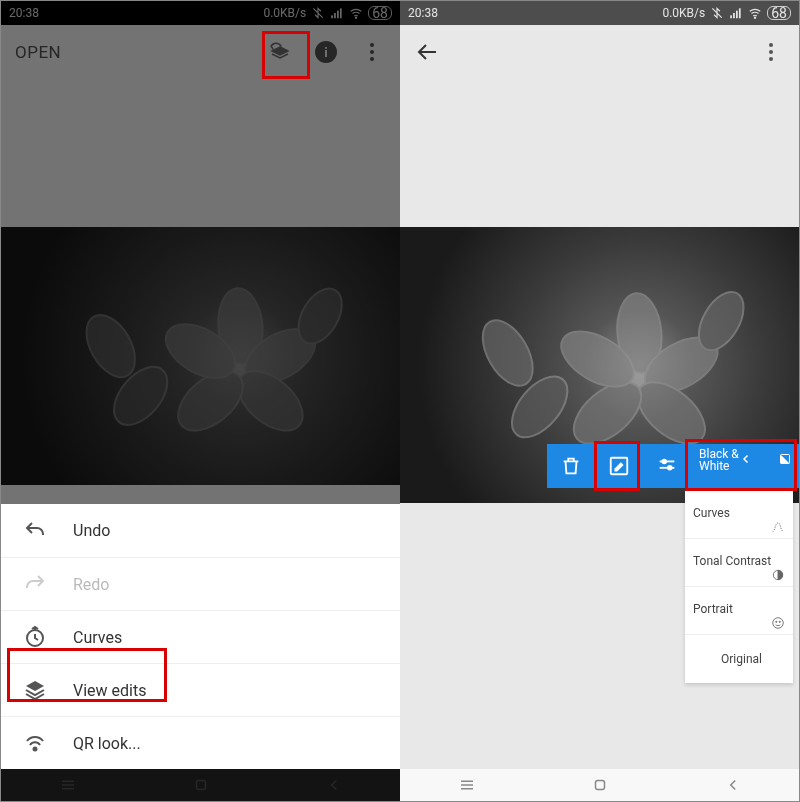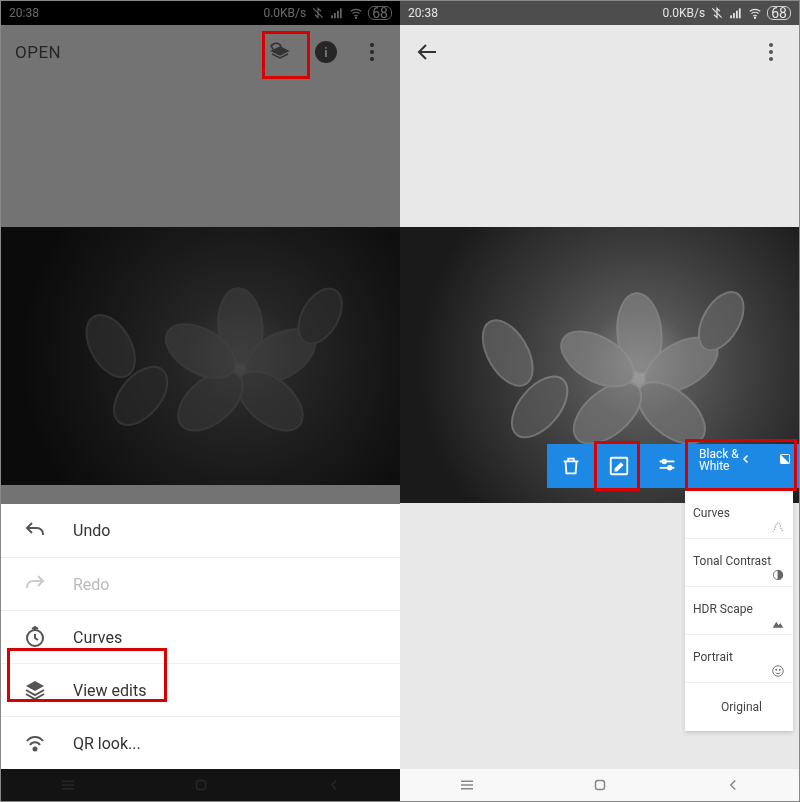--- a/index.html
+++ b/index.html
@@ -311,28 +311,20 @@
       <div class="stack-item">
         <span>Tonal Contrast</span>
         <span class="row2">
             <svg viewBox="0 0 24 24" fill="none" stroke="currentColor" stroke-width="1.5">
               <circle cx="12" cy="12" r="8"></circle>
               <path d="M12 4a8 8 0 010 16z" fill="currentColor"></path>
             </svg>
           </span>
       </div>
       <div class="stack-item">
-        <span>HDR Scape</span>
-        <span class="row2">
-            <svg viewBox="0 0 24 24" fill="currentColor">
-              <path d="M3 20l6-10 4 6 3-4 5 8z"></path>
-            </svg>
-          </span>
-      </div>
-      <div class="stack-item">
         <span>Portrait</span>
         <span class="row2">
             <svg viewBox="0 0 24 24" fill="none" stroke="currentColor" stroke-width="1.5">
               <circle cx="12" cy="12" r="9"></circle>
               <circle cx="9" cy="10" r="1" fill="currentColor"></circle>
               <circle cx="15" cy="10" r="1" fill="currentColor"></circle>
               <path d="M8 15c2 2 6 2 8 0"></path>
             </svg>
           </span>
       </div>

